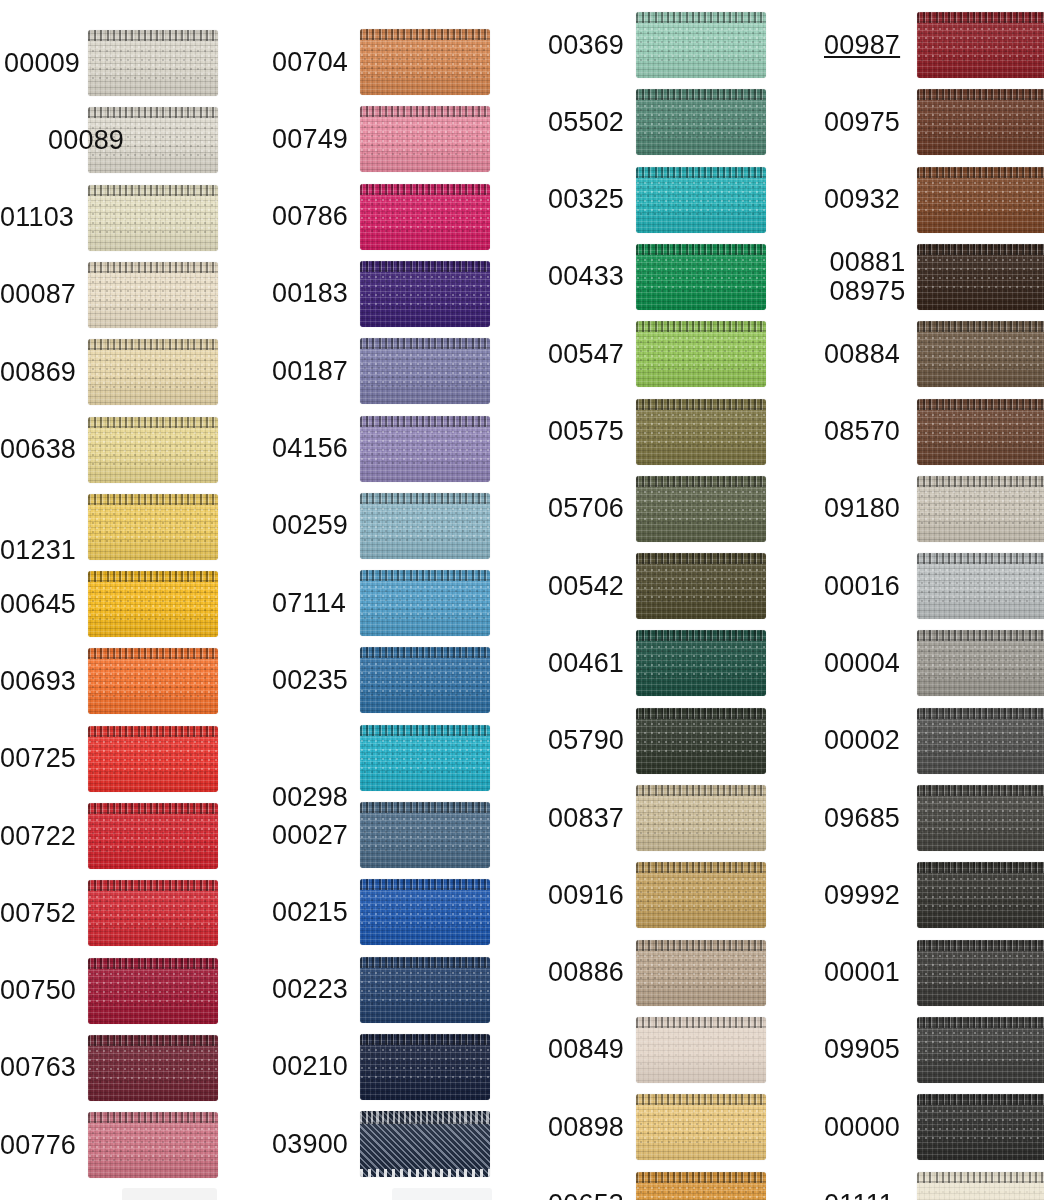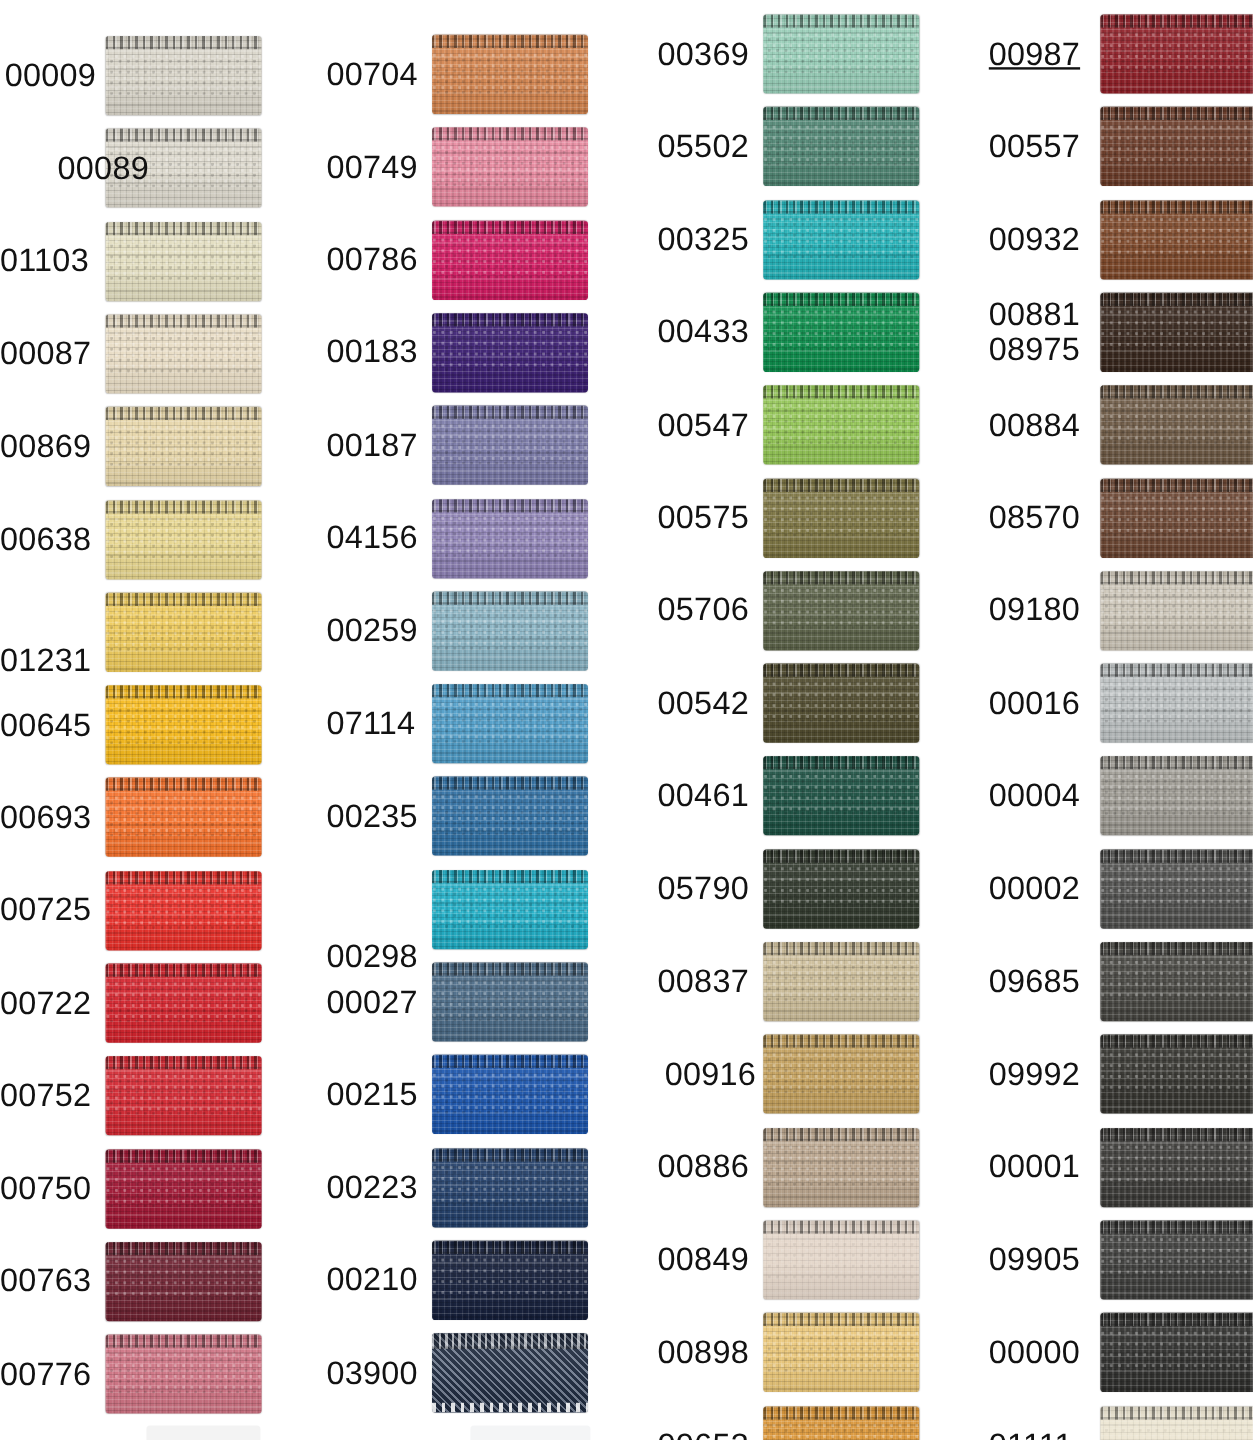--- a/index.html
+++ b/index.html
@@ -460,21 +460,21 @@
         <div class="teeth"></div>
         <div class="shade"></div>
       </div>
       <div class="code-label" style="position: absolute; left: 548px; width: 82px; top: 803.5px;"><span>00837</span></div>
       <div class="swatch" title="00916" style="position: absolute; left: 636px; top: 862.3px; width: 130px; height: 66px; background: rgb(194, 159, 92);">
         <div class="weave"></div>
         <div class="dots"></div>
         <div class="teeth"></div>
         <div class="shade"></div>
       </div>
-      <div class="code-label" style="position: absolute; left: 548px; width: 82px; top: 880.8px; text-align: right;"><span>00916</span></div>
+      <div class="code-label" style="position: absolute; left: 548px; width: 82px; top: 880.8px;"><span>00916</span></div>
       <div class="swatch" title="00886" style="position: absolute; left: 636px; top: 939.6px; width: 130px; height: 66px; background: rgb(185, 164, 140);">
         <div class="weave"></div>
         <div class="dots"></div>
         <div class="teeth"></div>
         <div class="shade"></div>
       </div>
       <div class="code-label" style="position: absolute; left: 548px; width: 82px; top: 958.1px;"><span>00886</span></div>
       <div class="swatch smooth" title="00849" style="position: absolute; left: 636px; top: 1016.9px; width: 130px; height: 66px; background: rgb(228, 214, 201);">
         <div class="weave"></div>
         <div class="dots"></div>
@@ -504,35 +504,35 @@
         <div class="teeth"></div>
         <div class="shade"></div>
       </div>
       <div class="code-label" style="position: absolute; left: 824px; width: 87px; top: 30.5px; text-decoration: underline;"><span>00987</span></div>
       <div class="swatch" title="00975" style="position: absolute; left: 917px; top: 89.3px; width: 130px; height: 66px; background: rgb(106, 58, 39);">
         <div class="weave"></div>
         <div class="dots"></div>
         <div class="teeth"></div>
         <div class="shade"></div>
       </div>
-      <div class="code-label" style="position: absolute; left: 824px; width: 87px; top: 107.8px;"><span>00557</span></div>
+      <div class="code-label" style="position: absolute; left: 824px; width: 87px; top: 107.8px;"><span>00975</span></div>
       <div class="swatch" title="00932" style="position: absolute; left: 917px; top: 166.6px; width: 130px; height: 66px; background: rgb(123, 69, 38);">
         <div class="weave"></div>
         <div class="dots"></div>
         <div class="teeth"></div>
         <div class="shade"></div>
       </div>
       <div class="code-label" style="position: absolute; left: 824px; width: 87px; top: 185.1px;"><span>00932</span></div>
       <div class="swatch" title="00881" style="position: absolute; left: 917px; top: 243.9px; width: 130px; height: 66px; background: rgb(53, 36, 26);">
         <div class="weave"></div>
         <div class="dots"></div>
         <div class="teeth"></div>
         <div class="shade"></div>
       </div>
-      <div class="code-label" style="position: absolute; left: 824px; width: 87px; top: 247.9px;"><span>00881</span><span class="line2">08975</span></div>
+      <div class="code-label" style="position: absolute; left: 824px; width: 87px; top: 247.9px; text-align: center;"><span>00881</span><span class="line2">08975</span></div>
       <div class="swatch" title="00884" style="position: absolute; left: 917px; top: 321.2px; width: 130px; height: 66px; background: rgb(107, 87, 66);">
         <div class="weave"></div>
         <div class="dots"></div>
         <div class="teeth"></div>
         <div class="shade"></div>
       </div>
       <div class="code-label" style="position: absolute; left: 824px; width: 87px; top: 339.7px;"><span>00884</span></div>
       <div class="swatch" title="08570" style="position: absolute; left: 917px; top: 398.5px; width: 130px; height: 66px; background: rgb(106, 68, 48);">
         <div class="weave"></div>
         <div class="dots"></div>

